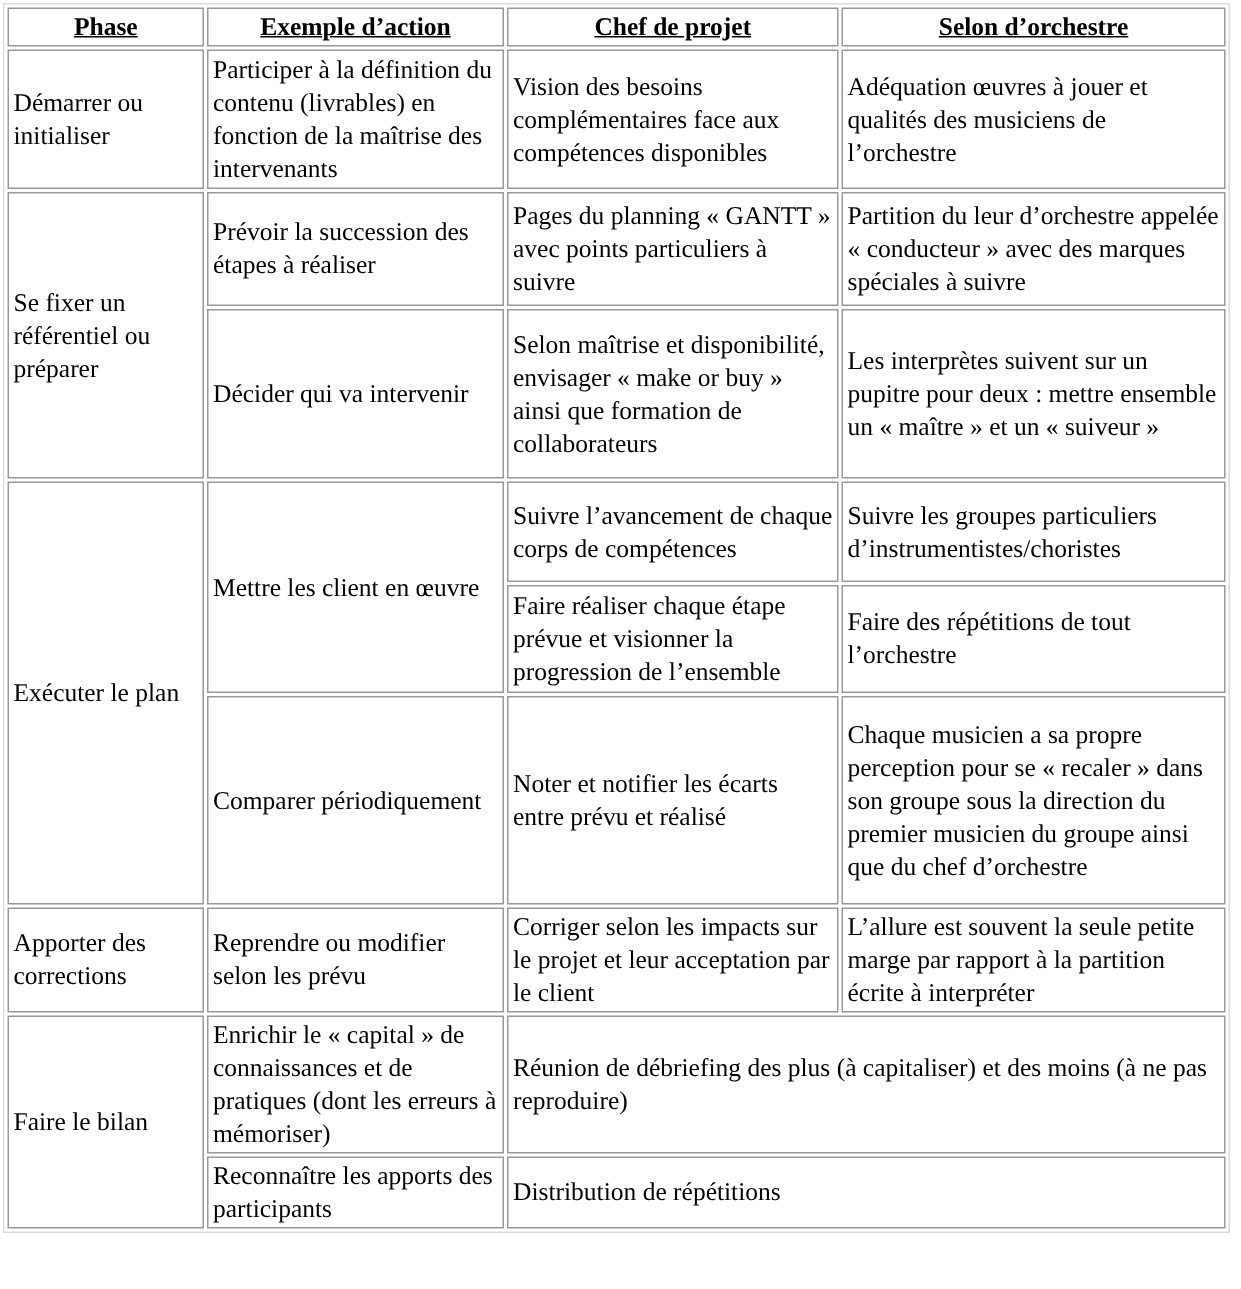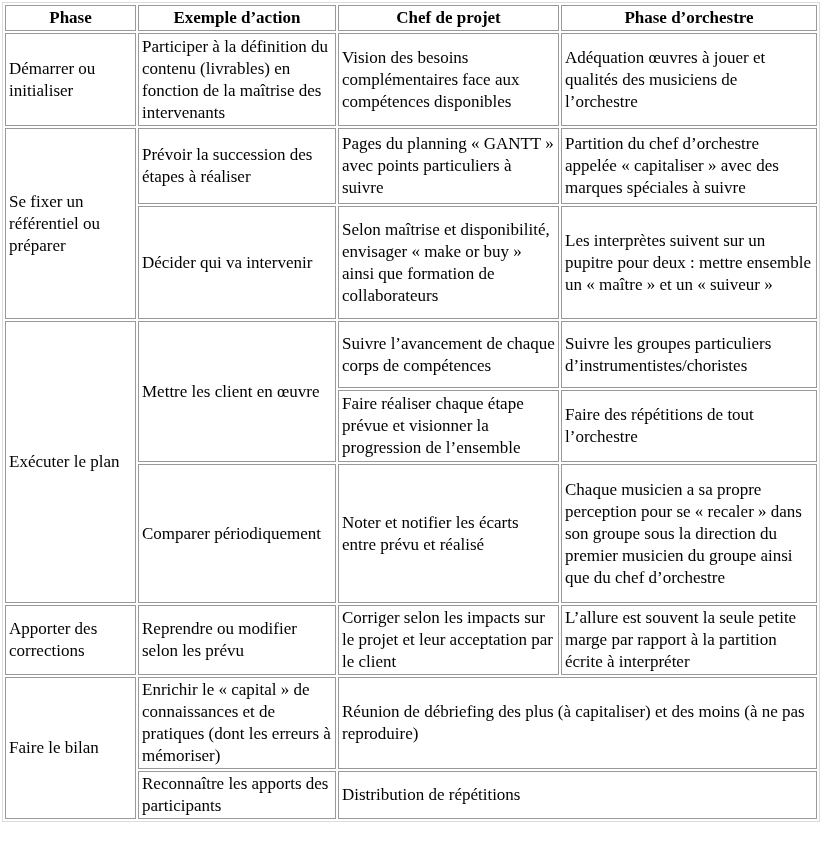--- a/index.html
+++ b/index.html
@@ -31,20 +31,21 @@
     border: 1px solid #999999;
     padding: 1px 3px;
     vertical-align: middle;
     overflow: hidden;
     word-wrap: break-word;
     background: #ffffff;
   }
   table.comparison th {
     font-weight: bold;
     text-align: center;
+    text-decoration: underline;
   }
   table.comparison td {
     text-align: left;
   }
   tr.rh-head   { height: 26px; }
   tr.rh-r0     { height: 93px; }
   tr.rh-r1     { height: 76px; }
   tr.rh-r2     { height: 113px; }
   tr.rh-r3     { height: 67px; }
   tr.rh-r4     { height: 72px; }
@@ -62,35 +63,35 @@
       <col style="width:131px">
       <col style="width:198px">
       <col style="width:221px">
       <col style="width:256px">
     </colgroup>
     <thead>
       <tr class="rh-head">
         <th>Phase</th>
         <th>Exemple d’action</th>
         <th>Chef de projet</th>
-        <th>Phase d’orchestre</th>
+        <th>Selon d’orchestre</th>
       </tr>
     </thead>
     <tbody>
       <tr class="rh-r0">
         <td>Démarrer ou initialiser</td>
         <td>Participer à la définition du contenu (livrables) en fonction de la maîtrise des intervenants</td>
         <td>Vision des besoins complémentaires face aux compétences disponibles</td>
         <td>Adéquation œuvres à jouer et qualités des musiciens de l’orchestre</td>
       </tr>
       <tr class="rh-r1">
         <td rowspan="2">Se fixer un référentiel ou préparer</td>
         <td>Prévoir la succession des étapes à réaliser</td>
         <td>Pages du planning « GANTT » avec points particuliers à suivre</td>
-        <td>Partition du chef d’orchestre appelée « capitaliser » avec des marques spéciales à suivre</td>
+        <td>Partition du leur d’orchestre appelée « conducteur » avec des marques spéciales à suivre</td>
       </tr>
       <tr class="rh-r2">
         <td>Décider qui va intervenir</td>
         <td>Selon maîtrise et disponibilité, envisager « make or buy » ainsi que formation de collaborateurs</td>
         <td>Les interprètes suivent sur un pupitre pour deux : mettre ensemble un « maître » et un « suiveur »</td>
       </tr>
       <tr class="rh-r3">
         <td rowspan="3">Exécuter le plan</td>
         <td rowspan="2">Mettre les client en œuvre</td>
         <td>Suivre l’avancement de chaque corps de compétences</td>

